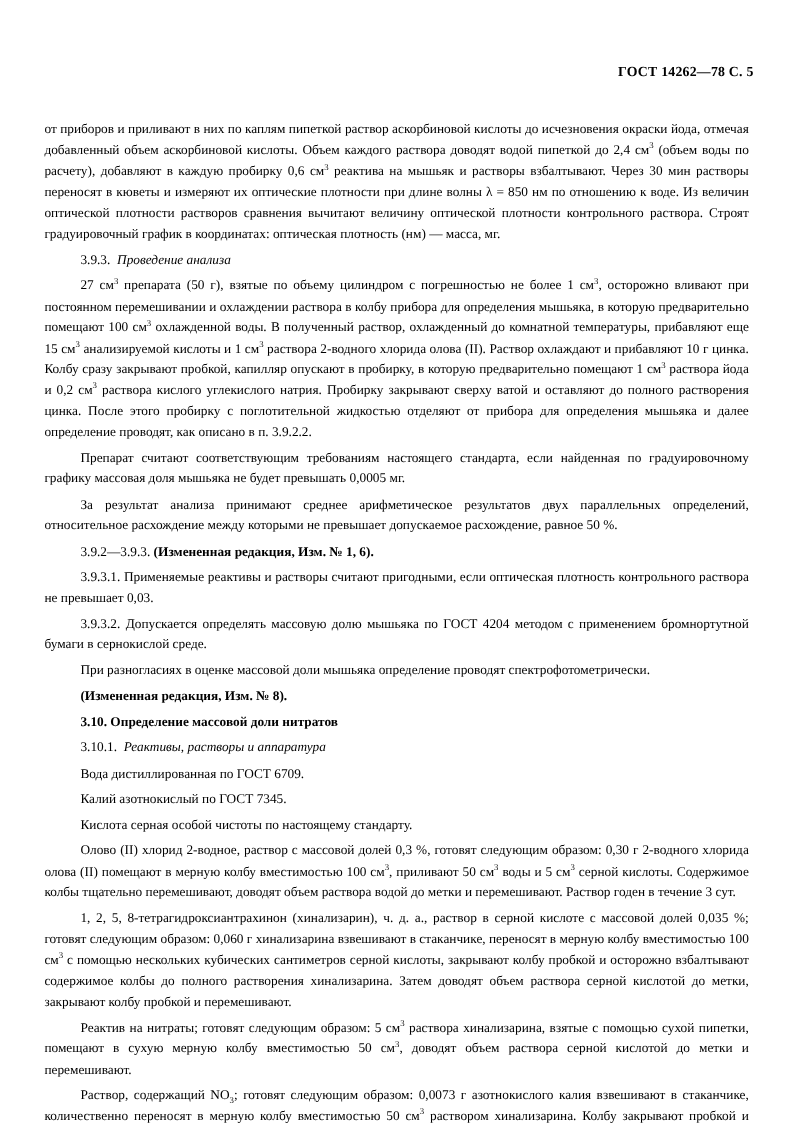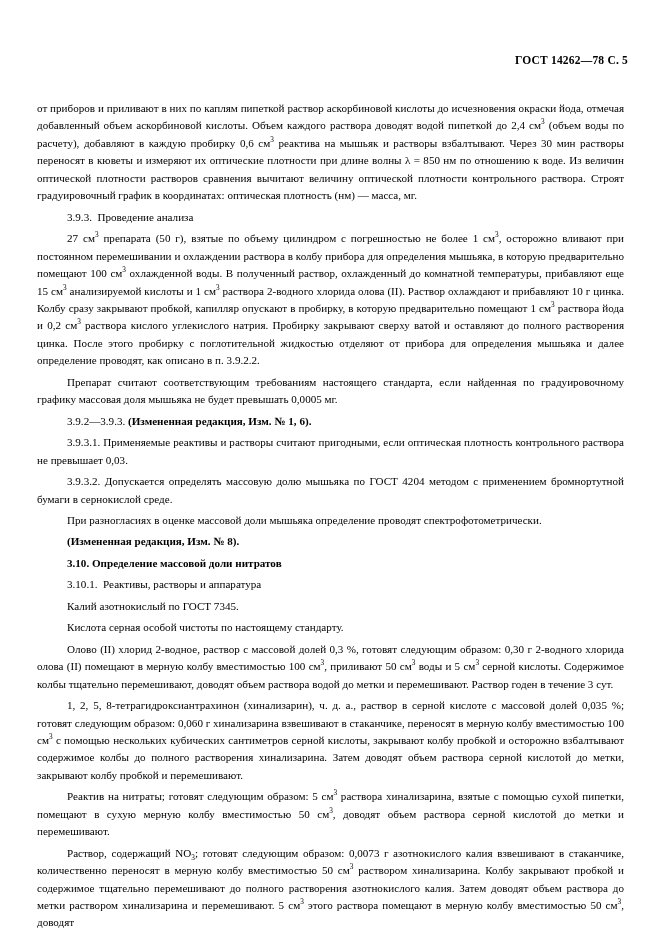--- a/index.html
+++ b/index.html
@@ -58,21 +58,21 @@
   }
 
   
   p.flush { text-indent: 0; }
   
   p.indent { text-indent: 30px; }
   
   p.clause { text-indent: 30px; }
 
   .bold { font-weight: bold; }
-  .ital { }
+  .ital { font-style: italic; }
 
   sup {
     font-size: 0.66em;
     vertical-align: super;
     line-height: 0;
   }
   sub {
     font-size: 0.66em;
     vertical-align: sub;
     line-height: 0;
@@ -88,36 +88,38 @@
   <div class="content">
 
     <p class="flush">от приборов и приливают в них по каплям пипеткой раствор аскорбиновой кислоты до исчезновения окраски йода, отмечая добавленный объем аскорбиновой кислоты. Объем каждого раствора доводят водой пипеткой до 2,4 см<sup>3</sup> (объем воды по расчету), добавляют в каждую пробирку 0,6 см<sup>3</sup> реактива на мышьяк и растворы взбалтывают. Через 30 мин растворы переносят в кюветы и измеряют их оптические плотности при длине волны λ = 850 нм по отношению к воде. Из величин оптической плотности растворов сравнения вычитают величину оптической плотности контрольного раствора. Строят градуировочный график в координатах: оптическая плотность (нм) — масса, мг.</p>
 
     <p class="clause">3.9.3.&nbsp;&nbsp;<span class="ital">Проведение анализа</span></p>
 
     <p class="indent">27 см<sup>3</sup> препарата (50 г), взятые по объему цилиндром с погрешностью не более 1 см<sup>3</sup>, осторожно вливают при постоянном перемешивании и охлаждении раствора в колбу прибора для определения мышьяка, в которую предварительно помещают 100 см<sup>3</sup> охлажденной воды. В полученный раствор, охлажденный до комнатной температуры, прибавляют еще 15 см<sup>3</sup> анализируемой кислоты и 1 см<sup>3</sup> раствора 2-водного хлорида олова (II). Раствор охлаждают и прибавляют 10 г цинка. Колбу сразу закрывают пробкой, капилляр опускают в пробирку, в которую предварительно помещают 1 см<sup>3</sup> раствора йода и 0,2 см<sup>3</sup> раствора кислого углекислого натрия. Пробирку закрывают сверху ватой и оставляют до полного растворения цинка. После этого пробирку с поглотительной жидкостью отделяют от прибора для определения мышьяка и далее определение проводят, как описано в п. 3.9.2.2.</p>
 
     <p class="indent">Препарат считают соответствующим требованиям настоящего стандарта, если найденная по градуировочному графику массовая доля мышьяка не будет превышать 0,0005 мг.</p>
 
+    <p class="indent">За результат анализа принимают среднее арифметическое результатов двух параллельных определений, относительное расхождение между которыми не превышает допускаемое расхождение, равное 50 %.</p>
 
 
     <p class="clause">3.9.2—3.9.3.  <span class="bold">(Измененная редакция, Изм. № 1, 6).</span></p>
 
     <p class="clause">3.9.3.1.  Применяемые реактивы и растворы считают пригодными, если оптическая плотность контрольного раствора не превышает 0,03.</p>
 
     <p class="clause">3.9.3.2.  Допускается определять массовую долю мышьяка по ГОСТ 4204 методом с применением бромнортутной бумаги в сернокислой среде.</p>
 
     <p class="indent">При разногласиях в оценке массовой доли мышьяка определение проводят спектрофотометрически.</p>
 
     <p class="clause"><span class="bold">(Измененная редакция, Изм. № 8).</span></p>
 
     <p class="clause"><span class="bold">3.10.  Определение массовой доли нитратов</span></p>
 
     <p class="clause">3.10.1.&nbsp;&nbsp;<span class="ital">Реактивы, растворы и аппаратура</span></p>
 
+    <p class="clause">Вода дистиллированная по ГОСТ 6709.</p>
 
     <p class="clause">Калий азотнокислый по ГОСТ 7345.</p>
 
     <p class="clause">Кислота серная особой чистоты по настоящему стандарту.</p>
 
     <p class="indent">Олово (II) хлорид 2-водное, раствор с массовой долей 0,3 %, готовят следующим образом: 0,30 г 2-водного хлорида олова (II) помещают в мерную колбу вместимостью 100 см<sup>3</sup>, приливают 50 см<sup>3</sup> воды и 5 см<sup>3</sup> серной кислоты. Содержимое колбы тщательно перемешивают, доводят объем раствора водой до метки и перемешивают. Раствор годен в течение 3 сут.</p>
 
     <p class="indent">1, 2, 5, 8-тетрагидроксиантрахинон (хинализарин), ч. д. а., раствор в серной кислоте с массовой долей 0,035 %; готовят следующим образом: 0,060 г хинализарина взвешивают в стаканчике, переносят в мерную колбу вместимостью 100 см<sup>3</sup> с помощью нескольких кубических сантиметров серной кислоты, закрывают колбу пробкой и осторожно взбалтывают содержимое колбы до полного растворения хинализарина. Затем доводят объем раствора серной кислотой до метки, закрывают колбу пробкой и перемешивают.</p>
 
     <p class="indent">Реактив на нитраты; готовят следующим образом: 5 см<sup>3</sup> раствора хинализарина, взятые с помощью сухой пипетки, помещают в сухую мерную колбу вместимостью 50 см<sup>3</sup>, доводят объем раствора серной кислотой до метки и перемешивают.</p>

